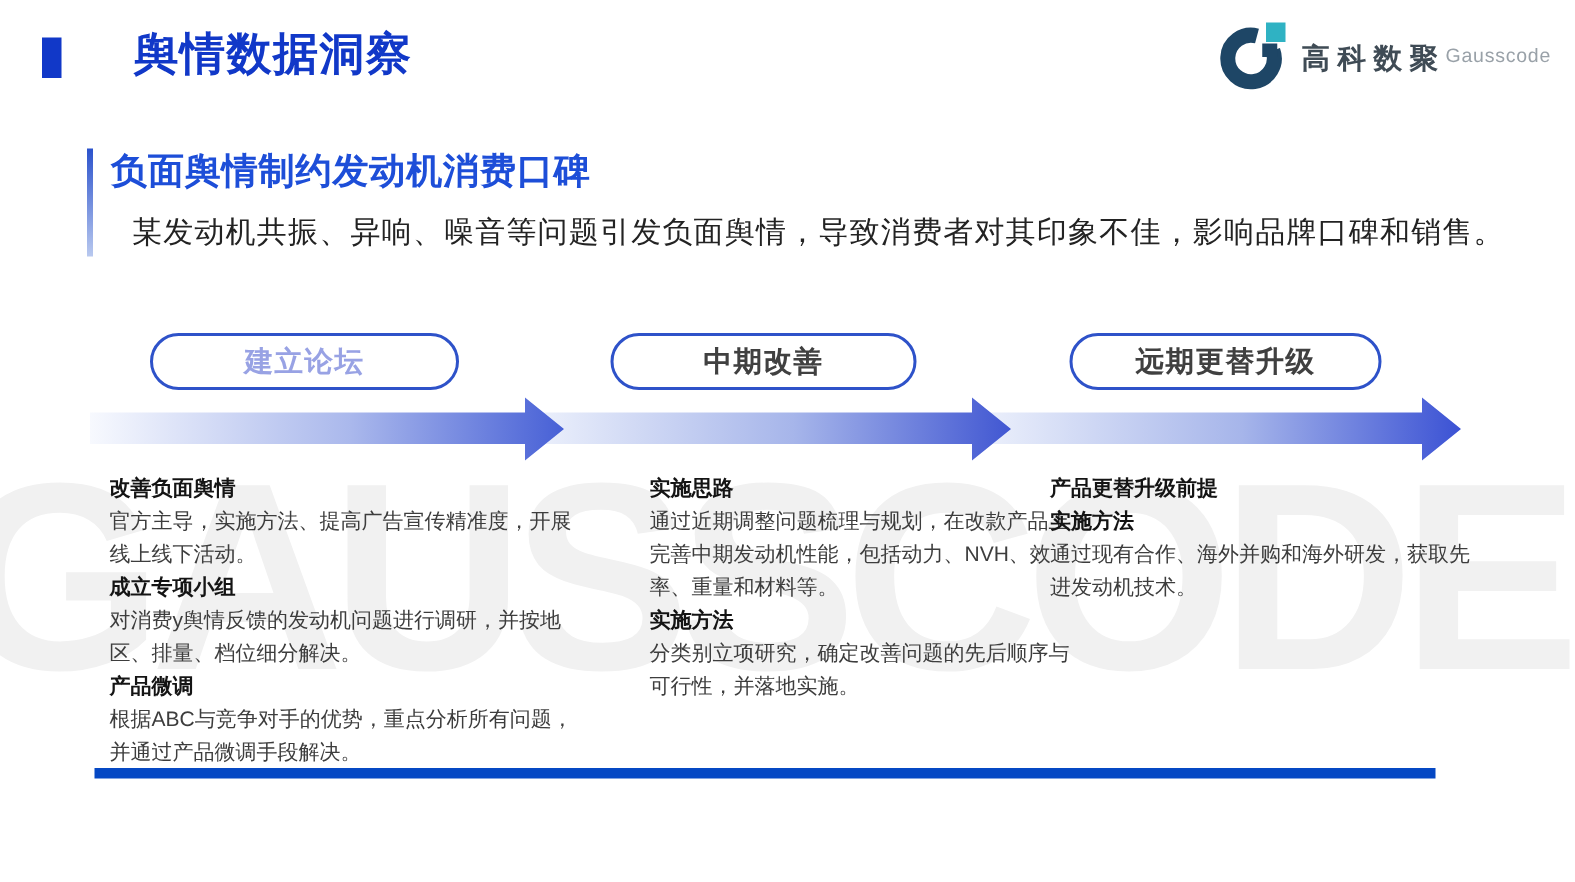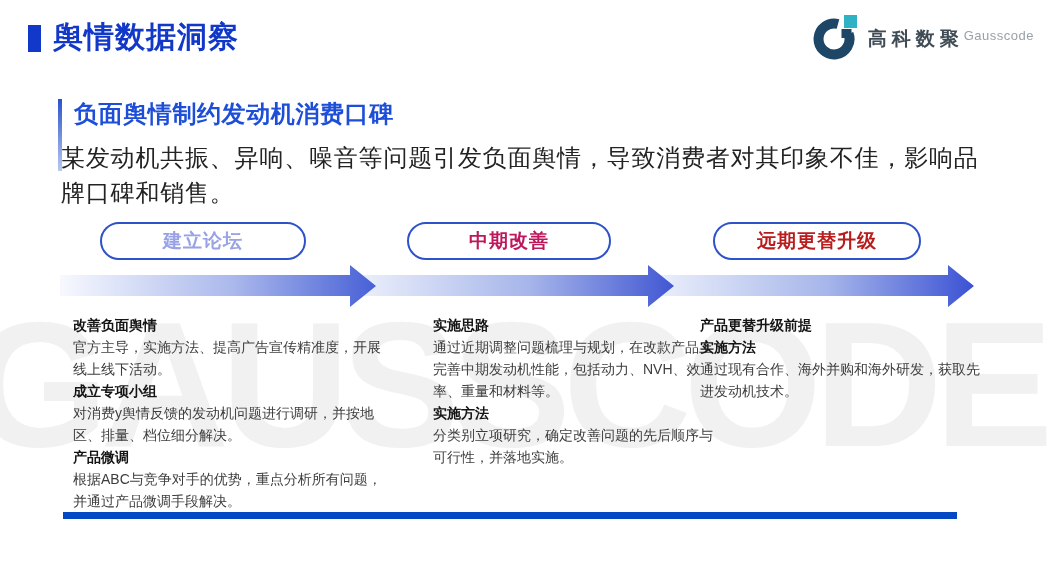--- a/index.html
+++ b/index.html
@@ -11,45 +11,45 @@
     font-family:"Liberation Sans","DejaVu Sans",sans-serif;
   }
   
   .watermark{
     position:absolute;left:-30px;top:296px;z-index:0;
     font-size:178px;font-weight:700;line-height:1;
     letter-spacing:-8px;color:#f1f1f1;white-space:nowrap;
     user-select:none;
   }
   
-  .page-header{position:absolute;left:28px;top:20px;z-index:2;display:flex;align-items:center;}
+  .page-header{position:absolute;left:28px;top:20px;z-index:2;display:flex;align-items:center;gap:36px;}
   .title-bullet{width:13px;height:27px;background:#1138c8;margin-top:4px;}
   .page-title{margin:0 0 0 12px;font-size:30px;font-weight:800;color:#1138c8;letter-spacing:1px;line-height:1.1;}
   
   .logo{position:absolute;right:16px;top:14px;z-index:2;display:flex;align-items:center;gap:9px;}
   .logo-text{display:flex;}
   .logo-cn{font-size:19px;font-weight:700;color:#3f4b55;letter-spacing:5px;line-height:1.15;}
   .logo-en{font-size:13px;color:#99a1a8;letter-spacing:0.5px;line-height:1.2;}
   
   .hero-accent{position:absolute;left:58px;top:99px;width:4px;height:72px;z-index:2;
     background:linear-gradient(to bottom,#2b52cc,#b9c9ef);}
   .hero-heading{position:absolute;left:74px;top:98px;margin:0;z-index:2;
     font-size:24px;font-weight:800;color:#1d4ed8;letter-spacing:0.6px;}
-  .hero-sub{position:absolute;left:61px;top:141px;margin:0;z-index:2;width:930px;
-    font-size:24px;color:#232323;letter-spacing:0.8px;line-height:1.45;}
+  .hero-sub{position:absolute;left:88px;top:141px;margin:0;z-index:2;width:930px;
+    font-size:20px;color:#232323;letter-spacing:0.8px;line-height:1.45;}
   
   .pill{
     position:absolute;top:222px;height:34px;z-index:2;
     background:#ffffff;border:2px solid #2e52c9;border-radius:20px;
     display:flex;align-items:center;justify-content:center;
     font-size:19px;font-weight:700;letter-spacing:1px;
   }
   .pill-1{left:100px;width:202px;color:#98a2e4;}
-  .pill-2{left:407px;width:200px;color:#be185d;}
-  .pill-3{left:713px;width:204px;color:#b91c1c;}
+  .pill-2{left:407px;width:200px;color:#404040;}
+  .pill-3{left:713px;width:204px;color:#404040;}
   
   .arrow-wrap{position:absolute;left:58px;top:263px;width:920px;height:46px;z-index:1;}
   
   .col{position:absolute;top:314px;z-index:1;font-size:14px;line-height:22px;color:#3d3d3d;}
   .col-1{left:73px;width:312px;}
   .col-2{left:399px;width:286px;margin-left:34px;}
   .col-3{left:700px;width:290px;}
   .col h3{margin:0;font-size:14px;line-height:22px;font-weight:700;color:#141414;}
   .col p{margin:0;}
   .gap-top{margin-top:18px;}

